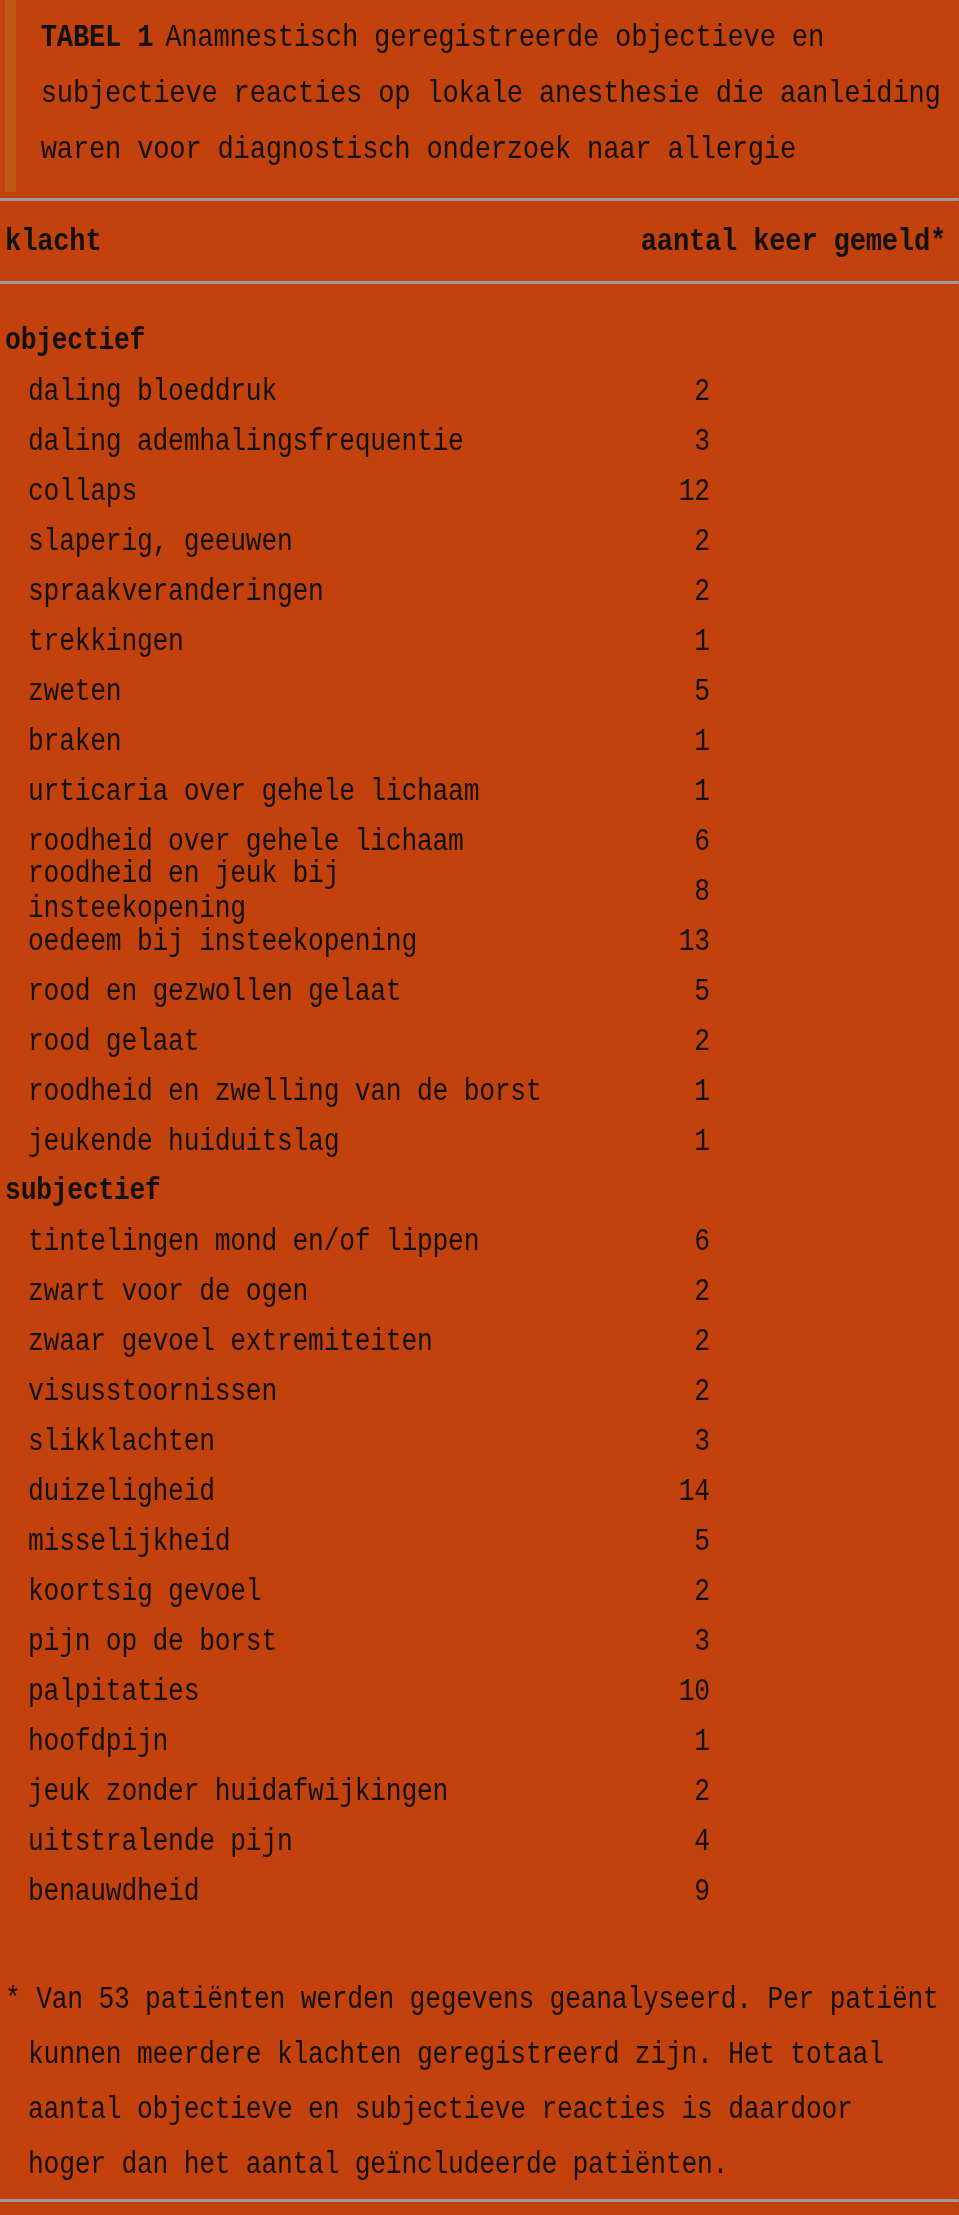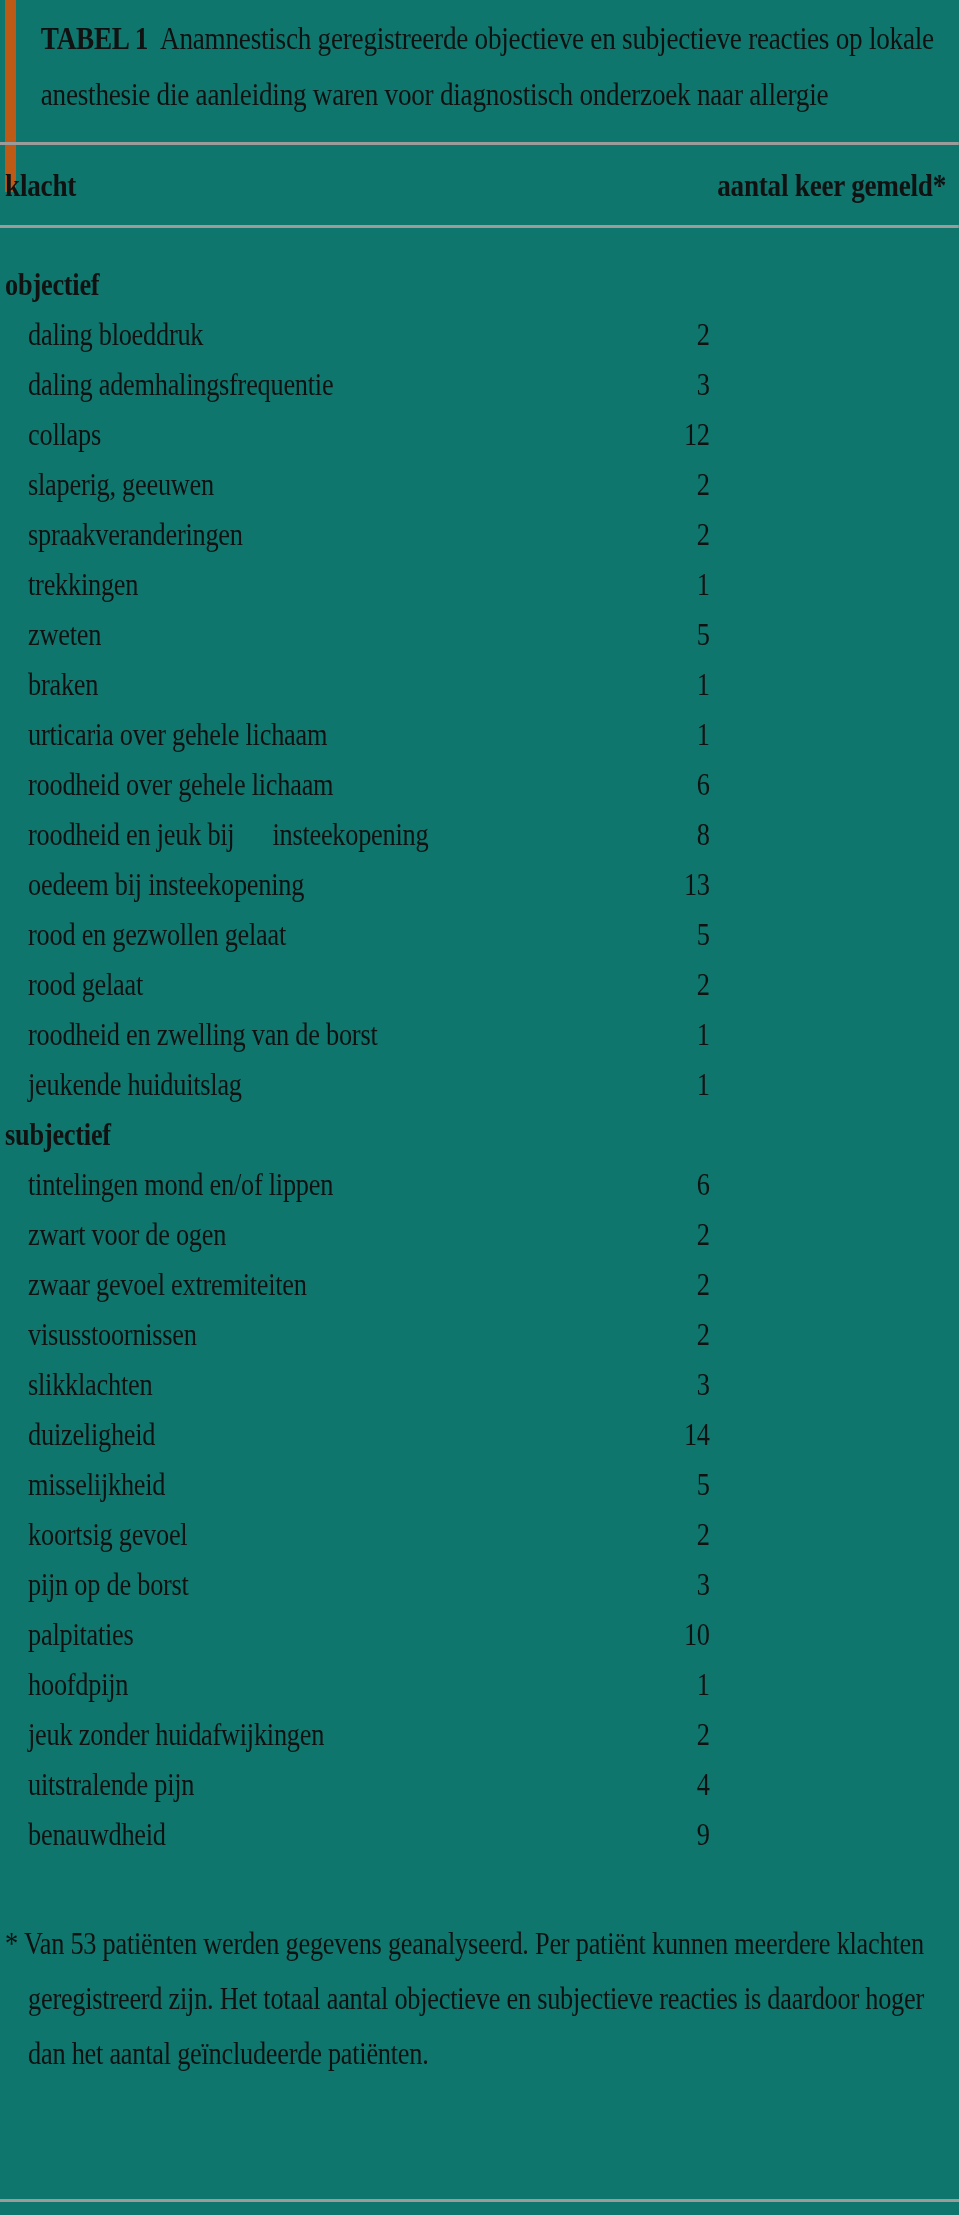--- a/index.html
+++ b/index.html
@@ -1,22 +1,22 @@
 <!DOCTYPE html>
 <html><head>
 <meta charset="utf-8">
 <style>
   html, body { margin: 0; padding: 0; background: #ffffff; }
   .page {
     position: relative;
     width: 959px;
     height: 2215px;
-    background: #0f766e;
+    background: #c2410c;
     overflow: hidden;
-    font-family: Liberation Serif, serif;
+    font-family: Liberation Mono, monospace;
     color: var(--text, #111);
   }
   .accent-bar {
     position: absolute;
     left: 5px; top: 0;
     width: 11px; height: 192px;
     background: var(--accent, #bd5b16);
   }
   
   .condense {

